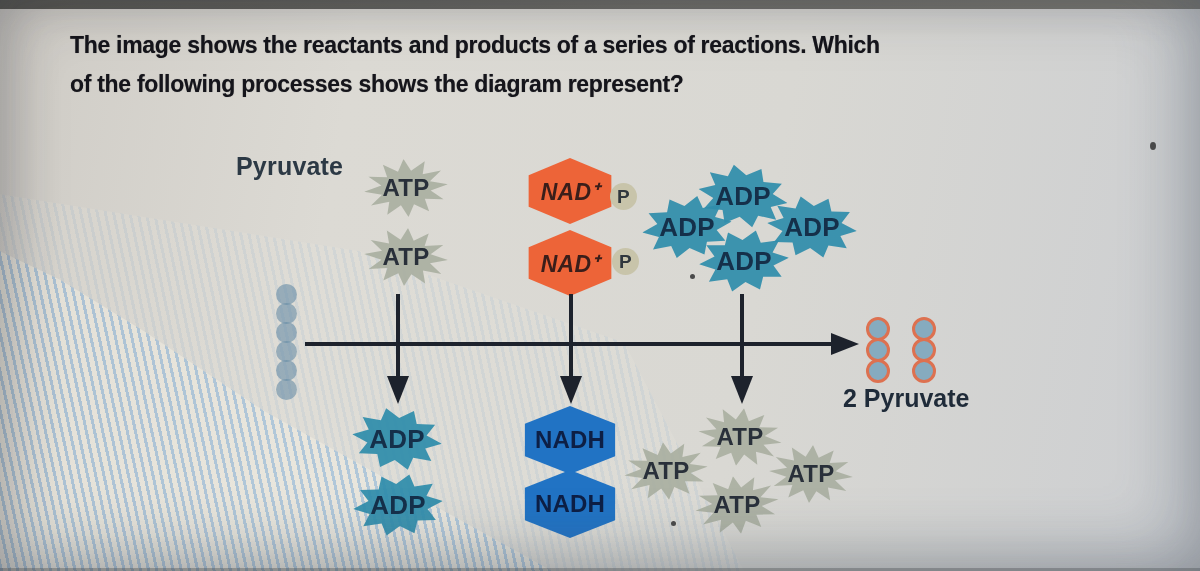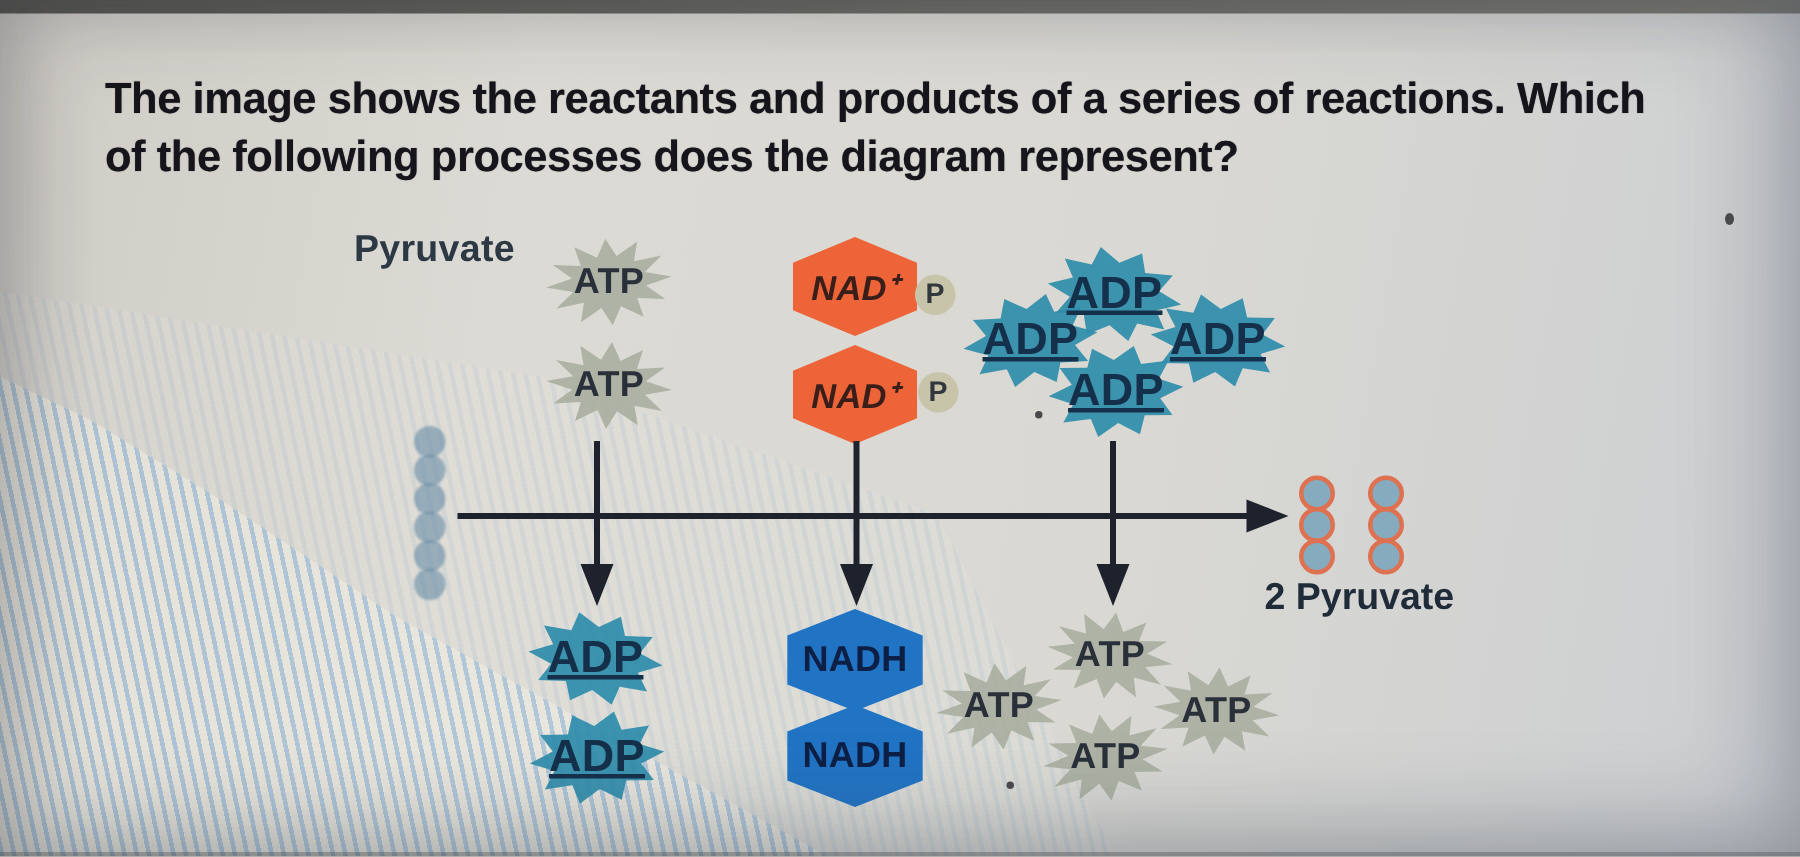--- a/index.html
+++ b/index.html
@@ -18,43 +18,43 @@
   .moire-strong{clip-path:polygon(0 44%,5% 49%,12% 58%,22% 72%,34% 86%,46% 100%,0 100%);opacity:.55;}
   .moire-faint{clip-path:polygon(0 34%,30% 44%,52% 60%,62% 100%,0 100%);opacity:.15;}
 
   .vignette{position:absolute;inset:0;pointer-events:none;
     box-shadow:inset 0 0 70px rgba(35,38,46,.22), inset -25px -25px 60px rgba(95,115,135,.20),
                inset 18px 0 45px rgba(60,60,65,.14);}
 
   .speck{position:absolute;background:#4a4a4a;border-radius:50%;}
 
   .question{position:absolute;left:70px;top:26px;width:1080px;
-    font-size:29px;line-height:39px;font-weight:700;color:#15151b;letter-spacing:-.3px;
-    text-shadow:0 0 .7px rgba(20,20,26,.55);margin-top:21px;}
+    font-size:23px;line-height:39px;font-weight:700;color:#15151b;letter-spacing:-.3px;
+    text-shadow:0 0 .7px rgba(20,20,26,.55);}
 
   .diagram{position:absolute;inset:0;filter:blur(.4px);}
 
   .side-label{position:absolute;font-size:25px;font-weight:600;color:#2c3945;letter-spacing:.2px;}
 
   
   .mol{position:absolute;display:flex;align-items:center;justify-content:center;}
   .mol::before{content:"";position:absolute;inset:0;transform:rotate(var(--rot,0deg));}
   .mlabel{position:relative;z-index:1;font-weight:700;letter-spacing:.2px;}
 
   .burst::before{
     clip-path:polygon(100% 50%,79% 57.8%,93.3% 75%,71.2% 71.2%,75% 93.3%,57.8% 79%,50% 100%,42.2% 79%,25% 93.3%,28.8% 71.2%,6.7% 75%,21% 57.8%,0% 50%,21% 42.2%,6.7% 25%,28.8% 28.8%,25% 6.7%,42.2% 21%,50% 0%,57.8% 21%,75% 6.7%,71.2% 28.8%,93.3% 25%,79% 42.2%);}
   .burst.gray{width:84px;height:58px;}
   .burst.gray::before{background:var(--c-atp-burst,#a7ad9e);opacity:.88;}
   .burst.gray .mlabel{font-size:24px;color:#29303a;}
 
   .burst.teal::before{
     clip-path:polygon(100% 50%,82.3% 60.5%,90.5% 79.4%,70% 77.5%,65.5% 97.6%,50% 84%,34.5% 97.6%,30% 77.5%,9.5% 79.4%,17.7% 60.5%,0% 50%,17.7% 39.5%,9.5% 20.6%,30% 22.5%,34.5% 2.4%,50% 16%,65.5% 2.4%,70% 22.5%,90.5% 20.6%,82.3% 39.5%);
     background:var(--c-adp-burst,#2f8dab);opacity:.93;}
   .burst.teal{width:90px;height:62px;}
-  .burst.teal .mlabel{font-size:30px;color:#15304a;text-decoration:underline;}
+  .burst.teal .mlabel{font-size:26px;color:#15304a;}
 
   .hex::before{clip-path:polygon(50% 0%,97% 26%,97% 74%,50% 100%,3% 74%,3% 26%);}
   .hex.orange{width:88px;height:66px;font-style:italic;}
   .hex.orange::before{background:var(--c-nad-hexagon,#ed6438);}
   .hex.orange .mlabel{font-size:23px;color:#3a1e1a;}
   .hex.blue{width:96px;height:68px;}
   .hex.blue::before{background:var(--c-nadh-hexagon,#2173c4);}
   .hex.blue .mlabel{font-size:24px;color:#0d1f45;}
 
   .pcircle{width:27px;height:27px;}
@@ -89,21 +89,21 @@
 <body>
 
 <div class="photo">
   <div class="moire moire-faint"></div>
   <div class="moire moire-strong"></div>
   <div class="top-strip"></div>
   <div class="bottom-strip"></div>
 
   <div class="question">
     <div>The image shows the reactants and products of a series of reactions. Which</div>
-    <div>of the following processes does the diagram represent?</div>
+    <div>of the following processes shows the diagram represent?</div>
   </div>
 
   <div class="diagram">
 
     <div class="side-label" style="left:236px;top:152px">Pyruvate</div>
 
     <div class="glucose-chain" style="left:276px;top:284px">
         <div class="gcircle"></div>
         <div class="gcircle"></div>
         <div class="gcircle"></div>

